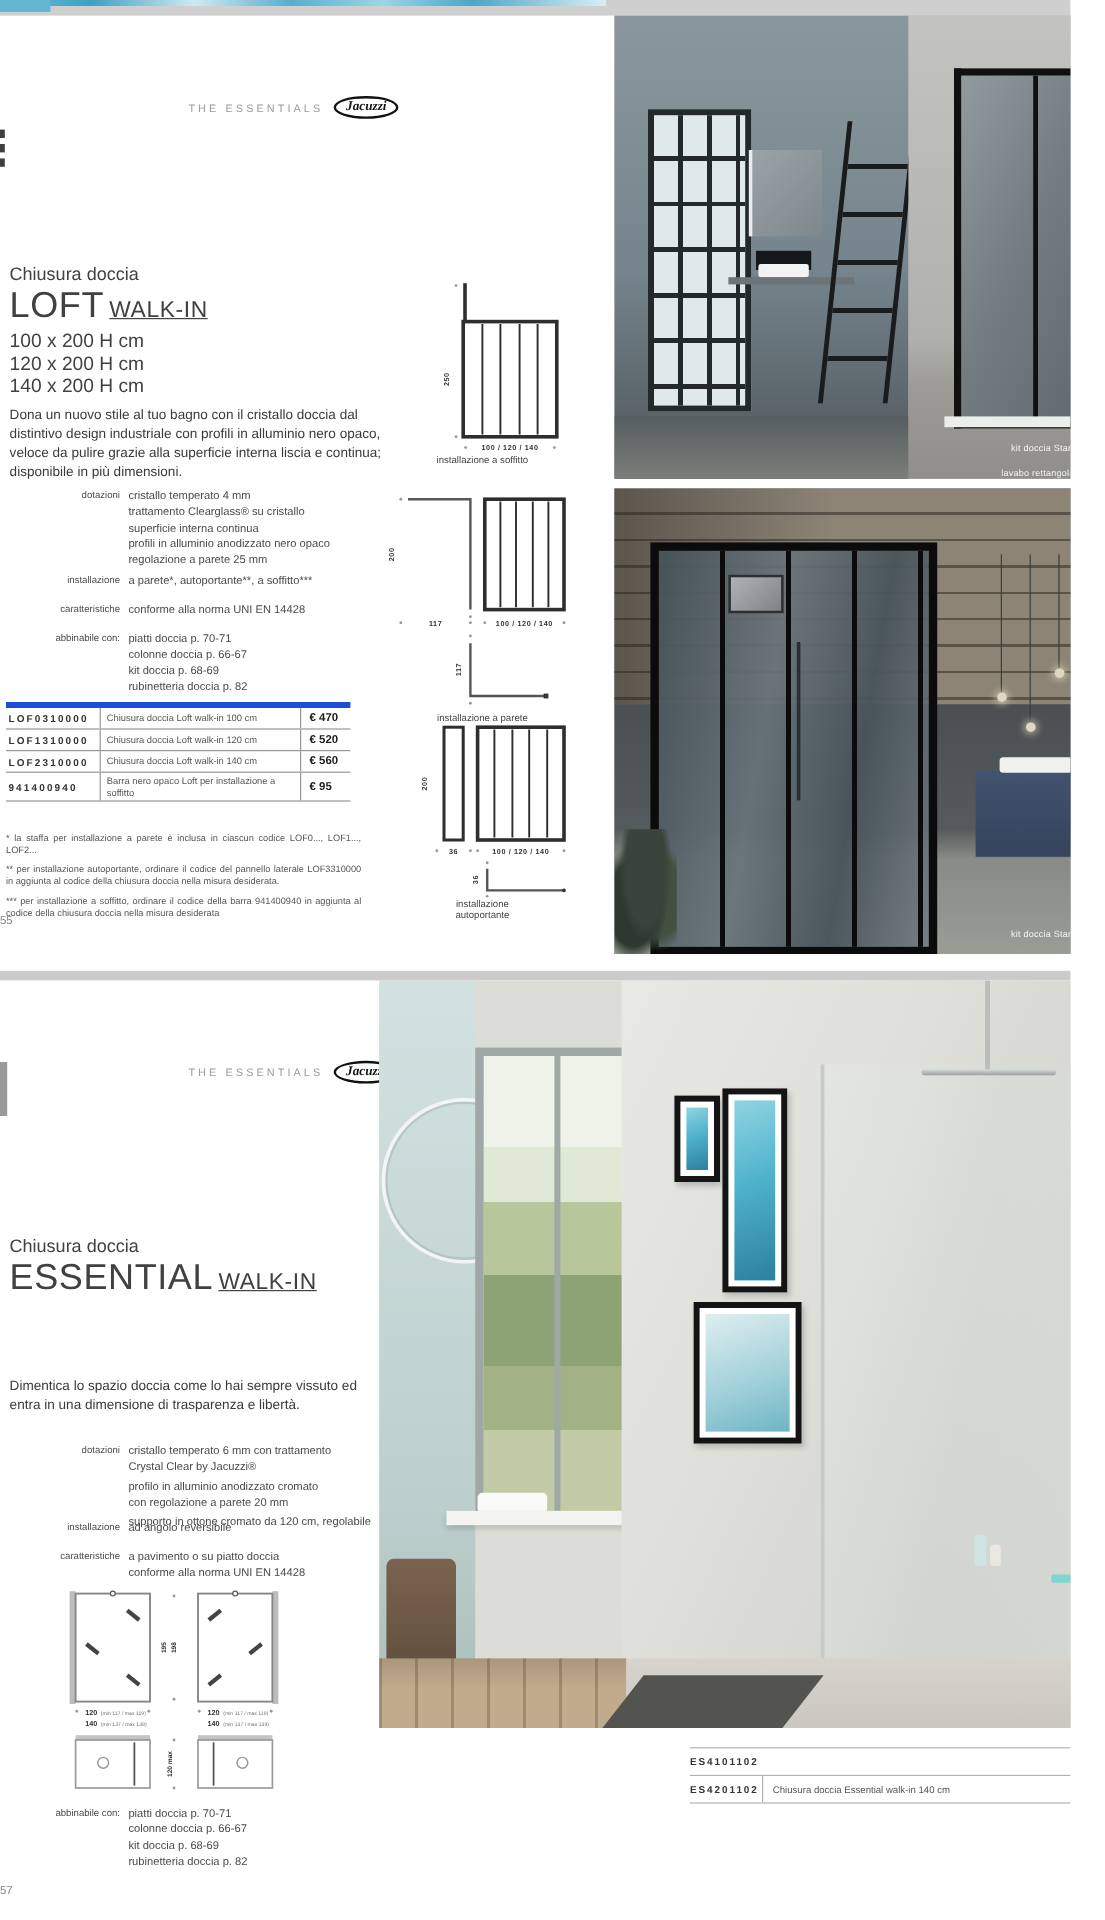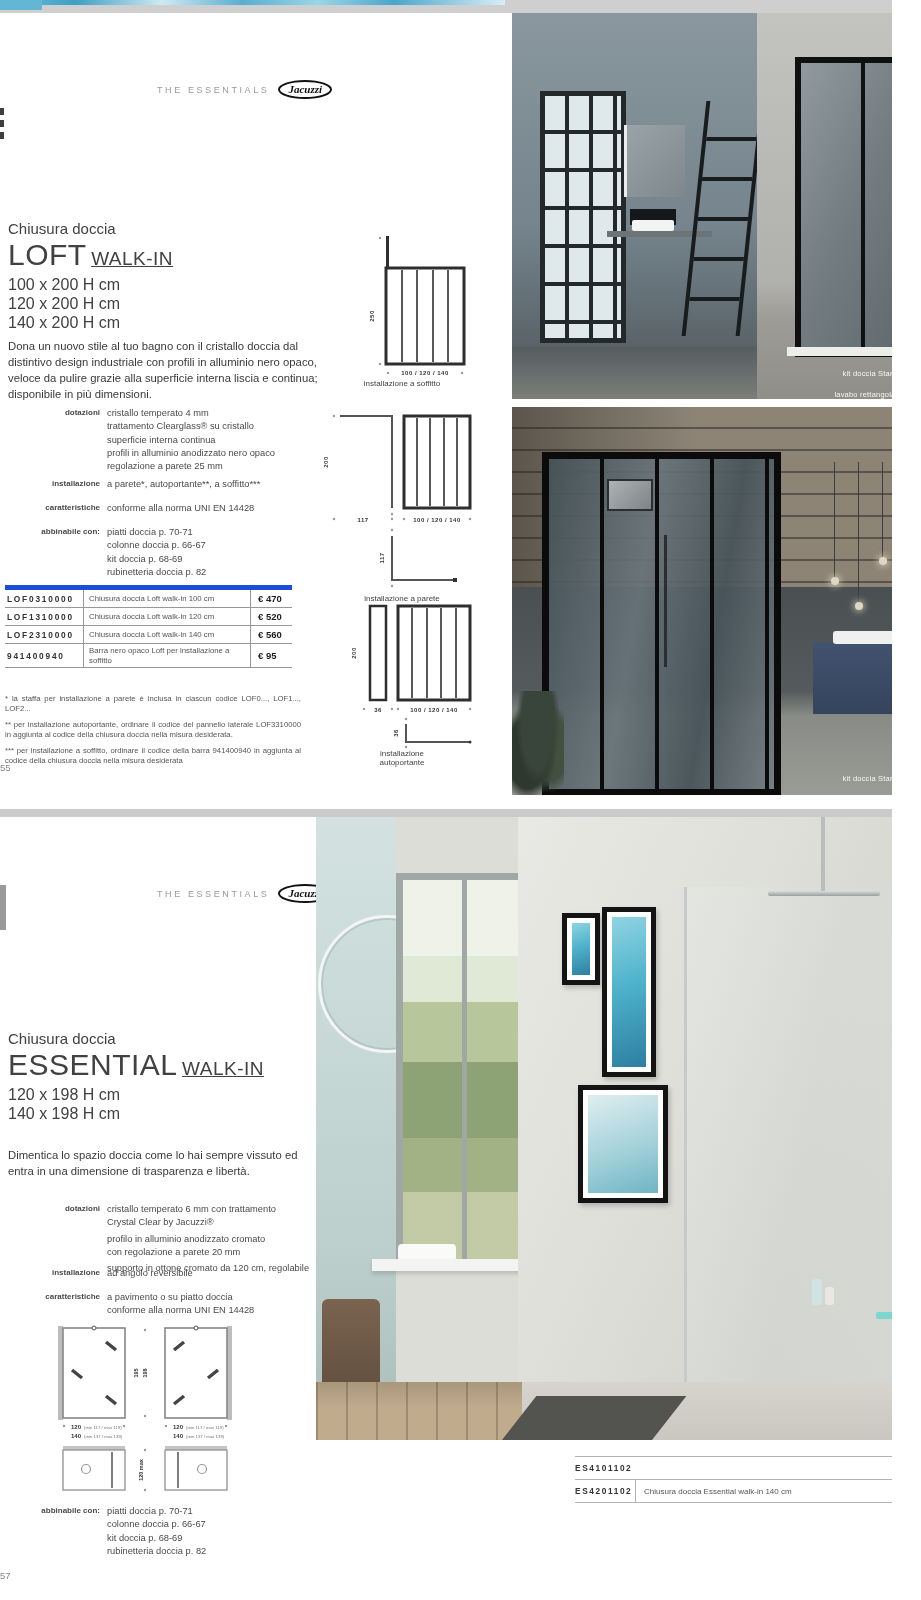--- a/index.html
+++ b/index.html
@@ -27,21 +27,21 @@
   
   .kicker{font-size:15px;color:#414141;}
   .prod-line{margin-top:1px;color:#414141;}
   .prod-name{font-size:30px;letter-spacing:0.5px;}
   .prod-type{font-size:19px;letter-spacing:0.5px;text-decoration:underline;}
   .sizes{margin-top:3px;font-size:16px;line-height:1.2;color:#414141;}
   .descr{font-size:11.3px;line-height:1.42;color:#3a3a3a;}
 
   
   .spec{display:flex;left:8px;}
-  .spec .lbl{width:92px;text-align:right;font-size:8px;font-weight:bold;color:#4a4a4a;
+  .spec .lbl{width:92px;text-align:right;font-size:8px;font-weight:normal;color:#4a4a4a;
     padding-right:7px;padding-top:1px;line-height:1.25;}
   .spec .vals{width:218px;font-size:9.3px;color:#4a4a4a;line-height:1.32;}
   .spec .vals div{margin-bottom:1px;}
   .gap-above{margin-top:4px;}
 
   
   .ptable{border-top:5px solid #1d4ed8;width:287px;}
   .prow{display:flex;align-items:stretch;border-bottom:1px solid #979797;min-height:17px;}
   .pcode{width:76px;display:flex;align-items:center;font-size:8.3px;font-weight:bold;
     letter-spacing:1.8px;color:#333;padding-left:2px;}
@@ -374,24 +374,20 @@
     <div class="abs brand" style="left:157px;top:884px;">
       <span class="series">THE ESSENTIALS</span>
       <span class="logo">Jacuzzi</span>
     </div>
 
     <div class="abs" style="left:8px;top:1030px;">
       <div class="kicker">Chiusura doccia</div>
       <div class="prod-line">
         <span class="prod-name">ESSENTIAL</span>
         <span class="prod-type">WALK-IN</span>
-      </div>
-      <div class="sizes">
-        <div>120 x 198 H cm</div>
-        <div>140 x 198 H cm</div>
       </div>
     </div>
 
     <div class="abs descr" style="left:8px;top:1147px;width:315px;">Dimentica lo spazio doccia come lo hai sempre vissuto ed entra in una dimensione di trasparenza e libertà.</div>
 
     <div class="abs spec" style="top:1203px;">
       <div class="lbl">dotazioni</div>
       <div class="vals">
         <div>cristallo temperato 6 mm con trattamento</div>
         <div>Crystal Clear by Jacuzzi®</div>

